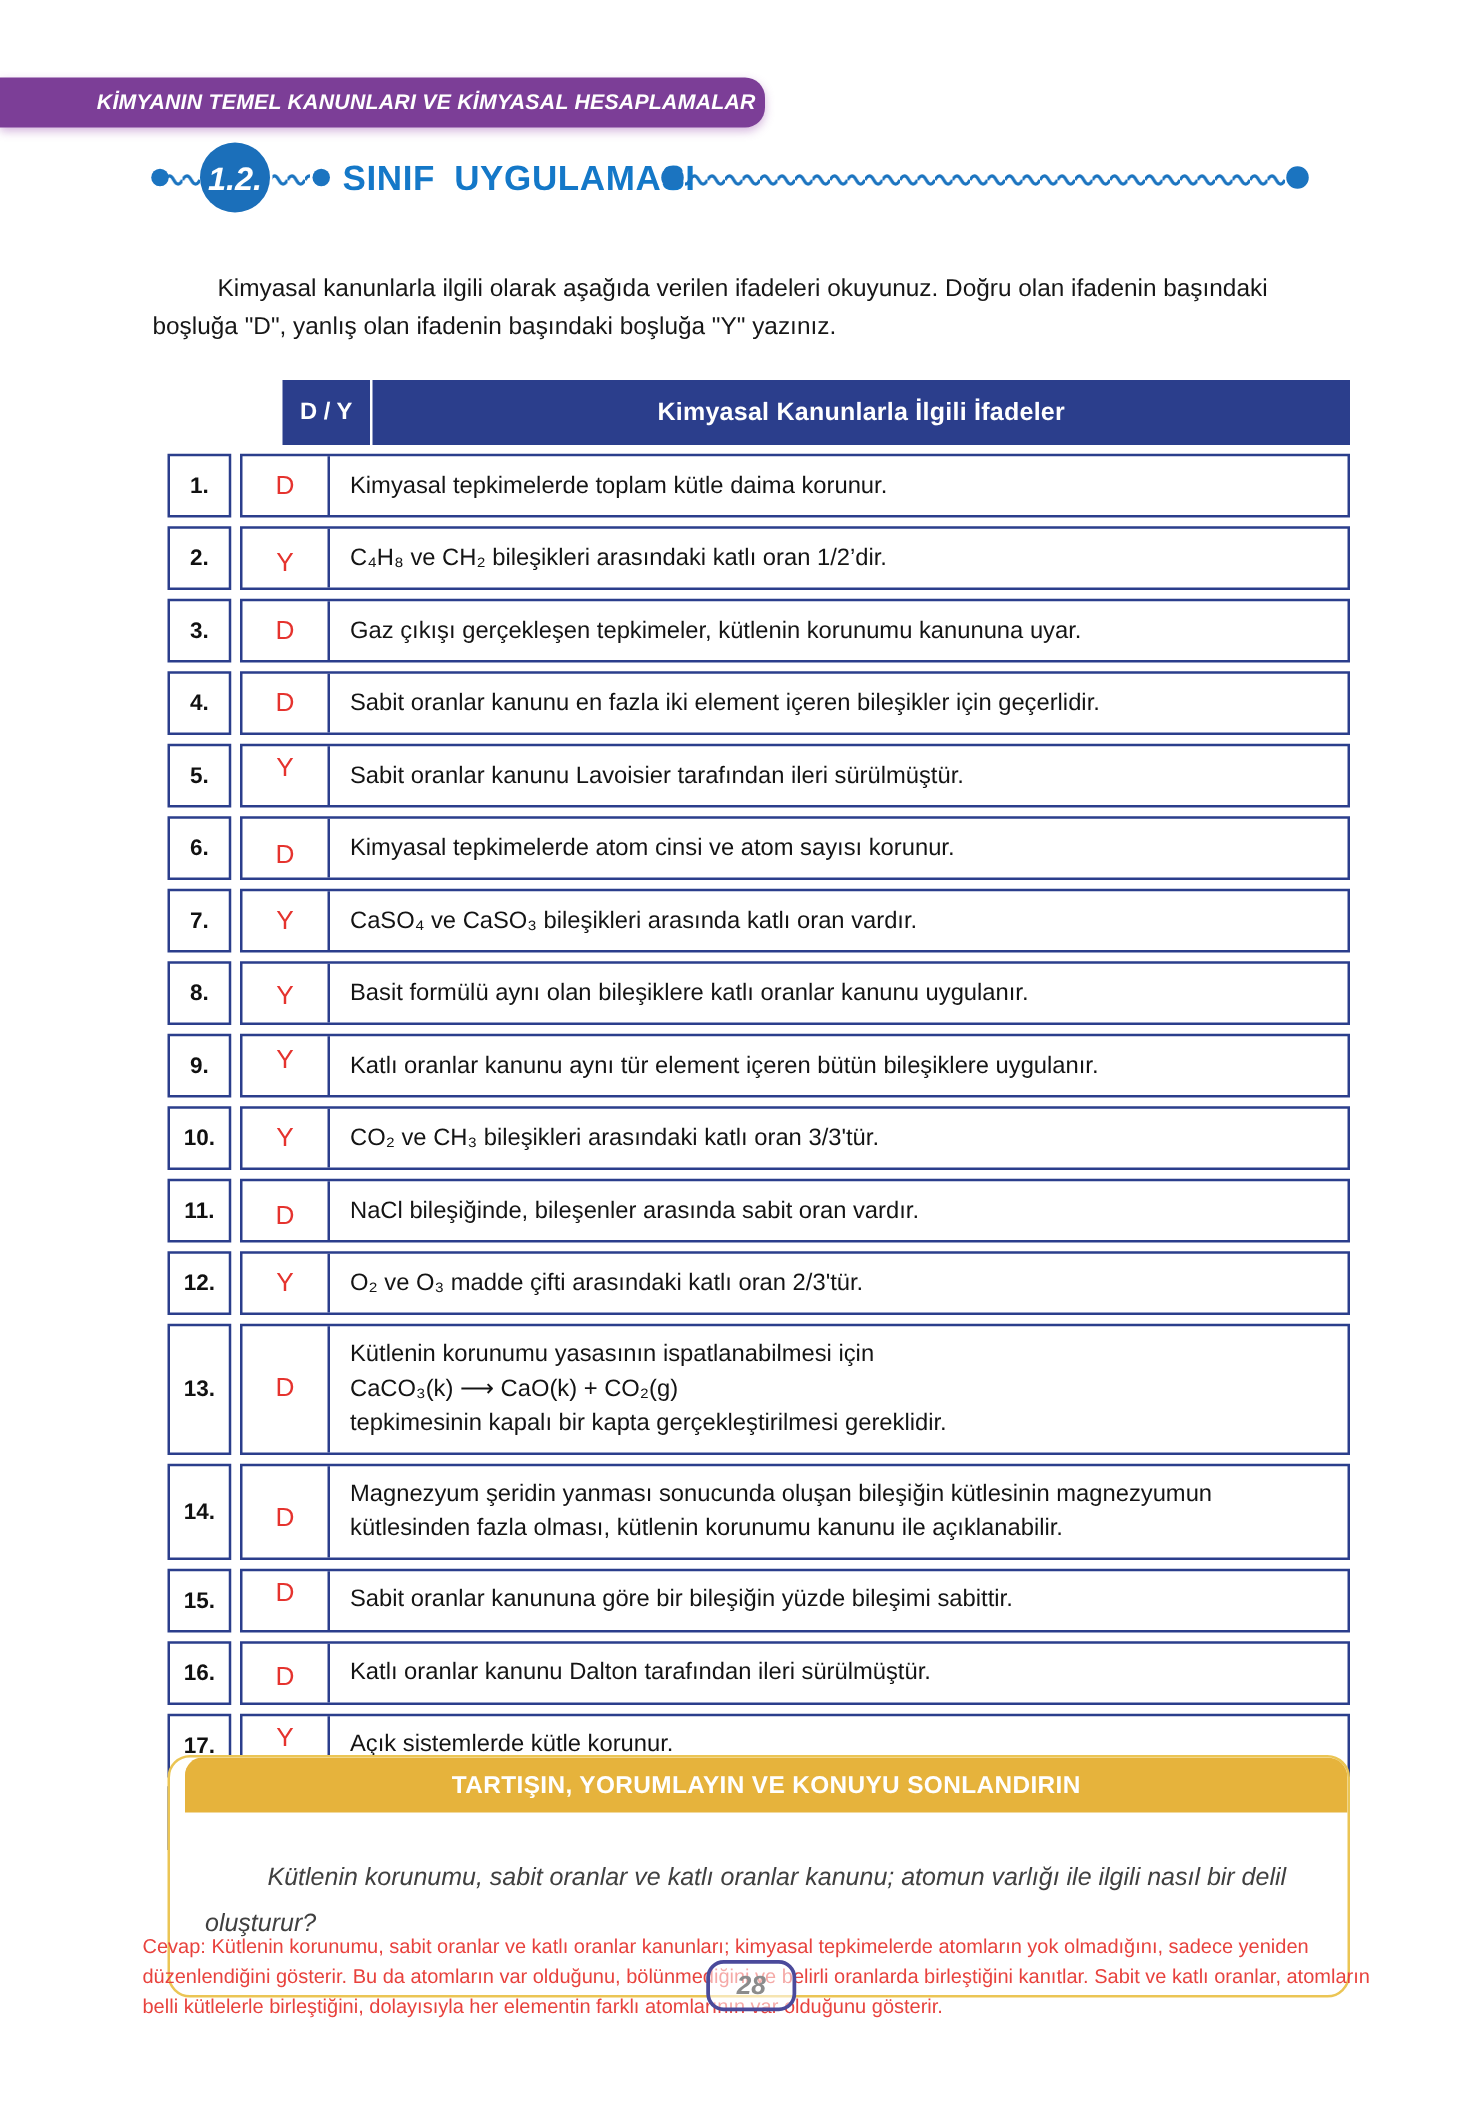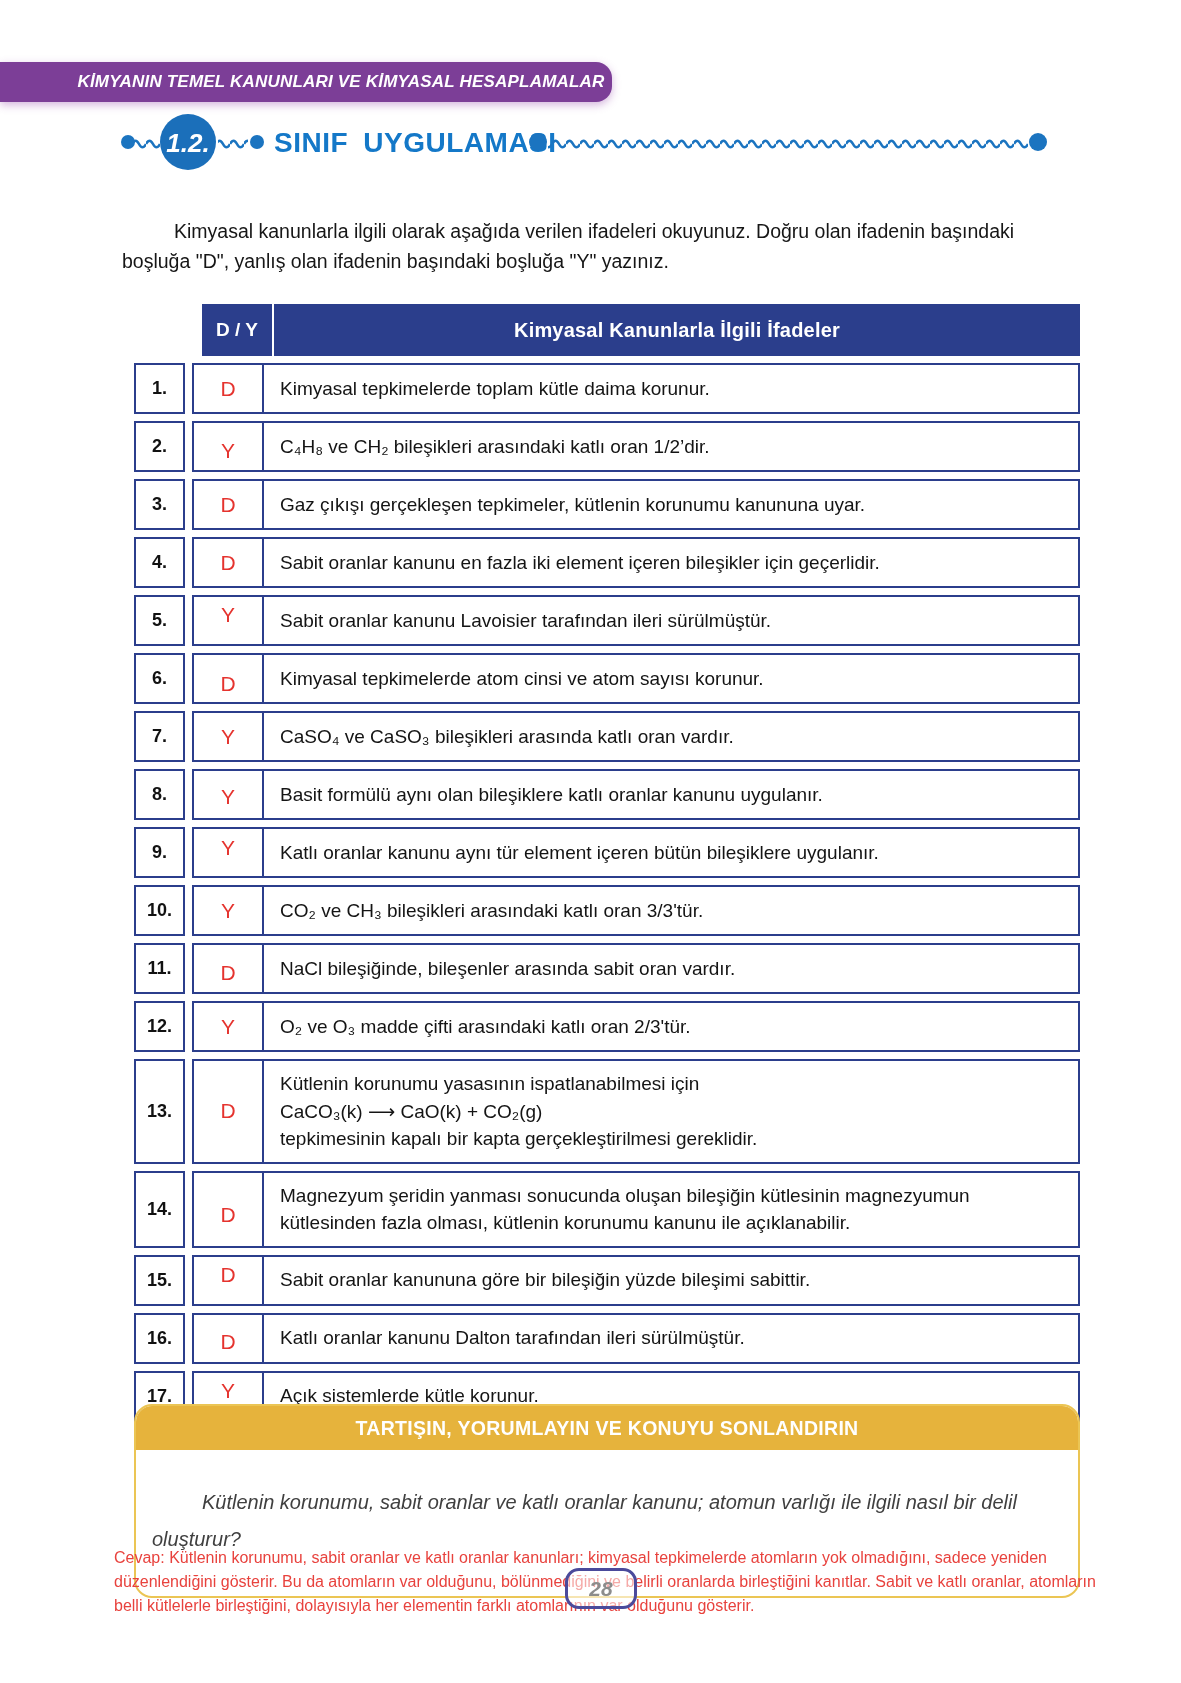--- a/index.html
+++ b/index.html
@@ -28,21 +28,21 @@
 
   
   .intro{
     position:absolute;top:196px;left:122px;width:940px;
     font-size:19.5px;line-height:1.57;color:#161616;text-indent:52px;
   }
 
   
   .stable{position:absolute;top:304px;left:134px;width:946px;}
   .thead{
-    display:flex;margin-left:68px;height:52px;background:#2B3E8C;color:#fff;
+    display:flex;margin-left:92px;height:52px;background:#2B3E8C;color:#fff;
   }
   .thead .dy-h{
     width:70px;display:flex;align-items:center;justify-content:center;
     font-weight:700;font-size:19px;border-right:2px solid #fff;flex:none;
   }
   .thead .st-h{
     flex:1;display:flex;align-items:center;justify-content:center;
     font-weight:700;font-size:20px;letter-spacing:.2px;
   }
   .t-row{display:flex;gap:7px;margin-top:7px;align-items:stretch;}
@@ -73,21 +73,21 @@
   .t-row:nth-of-type(14) .dy-cell span{transform:translateY(6px);}
   .t-row:nth-of-type(15) .dy-cell span{transform:translateY(-5px);}
   .t-row:nth-of-type(16) .dy-cell span{transform:translateY(4px);}
   .t-row:nth-of-type(17) .dy-cell span{transform:translateY(-5px);}
   .t-row:nth-of-type(18) .dy-cell span{transform:translateY(4px);}
 
   
   .discussion{
     position:absolute;top:1404px;left:134px;width:946px;
     border:2.5px solid #EBC554;border-radius:18px;background:#fff;
-    box-sizing:border-box;overflow:hidden;
+    box-sizing:border-box;overflow:hidden;padding-left:12px;
   }
   .disc-banner{
     background:#E6B33C;height:44px;display:flex;align-items:center;justify-content:center;
     border-radius:14px 14px 0 0;
   }
   .disc-banner span{color:#fff;font-weight:700;font-size:19.5px;letter-spacing:.3px;}
   .disc-question{
     padding:14px 26px 18px 16px;font-style:italic;font-size:20px;color:#404040;
     line-height:1.85;text-indent:50px;
   }

